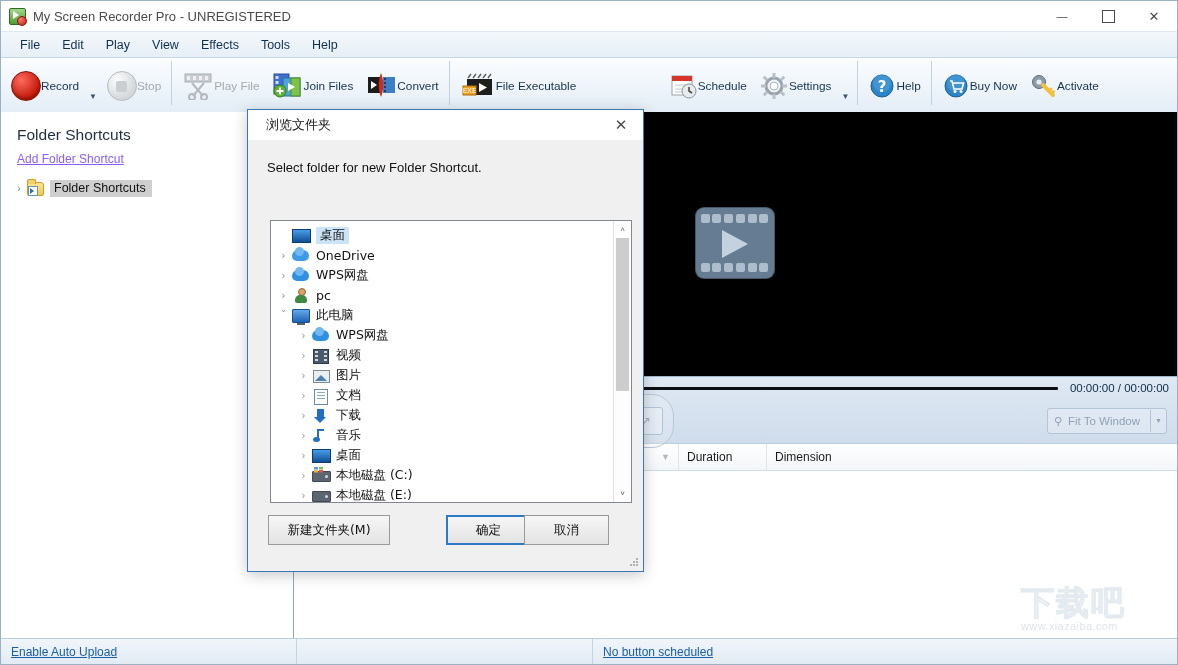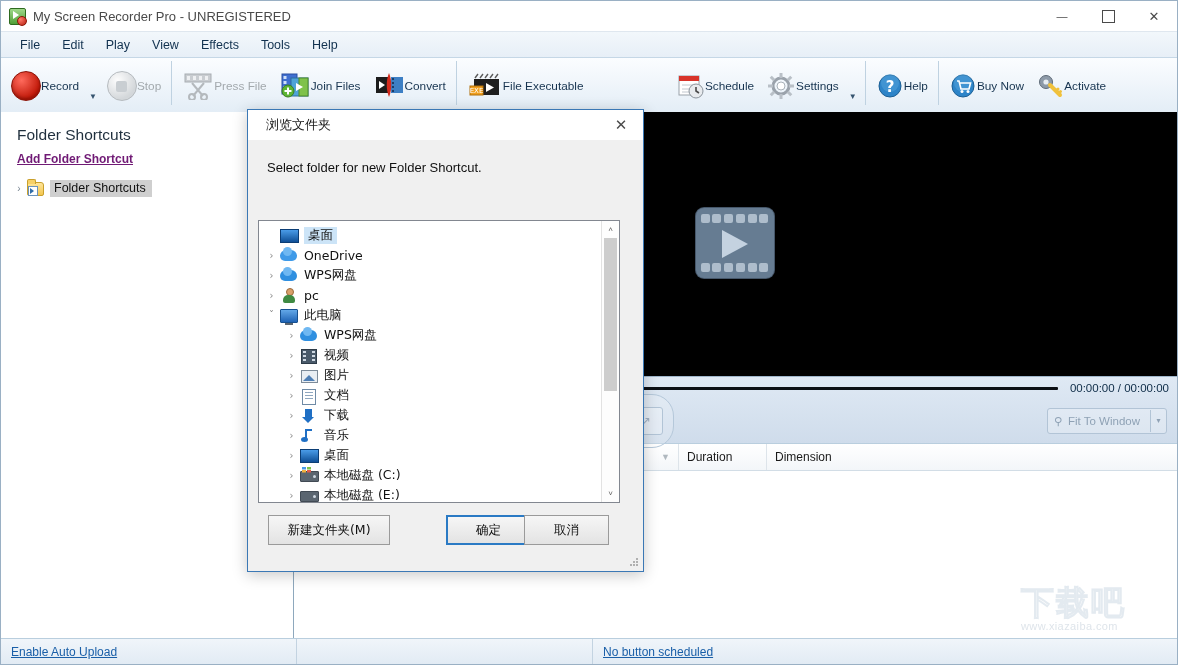--- a/index.html
+++ b/index.html
@@ -52,21 +52,21 @@
   .stp{background:radial-gradient(circle at 34% 30%,#fdfdfd,#d3d7da 70%);
        border:1px solid #b6bbbf;display:flex;align-items:center;justify-content:center;}
   .stp i{display:block;width:11px;height:11px;background:#c9ced2;border-radius:2px;}
 
   
   .workarea{position:absolute;left:0;top:111px;right:0;bottom:26px;display:flex;
             background:#fff;}
   .leftpane{width:293px;background:#fff;border-right:1px solid #8ea8bd;box-sizing:border-box;
             padding:12px 0 0 14px;position:relative;}
   .pane-title{font-size:15.5px;color:#1f2f3d;margin:2px 0 8px 2px;}
-  .pane-link{font-size:12px;color:#701a75;text-decoration:underline;margin-left:2px;display:inline-block;font-weight:bold;}
+  .pane-link{font-size:12px;color:#8b5cf6;text-decoration:underline;margin-left:2px;display:inline-block;}
   .tree-row{display:flex;align-items:center;margin-top:14px;margin-left:-4px;}
   .twisty{width:16px;text-align:center;color:#7b8894;font-size:10px;}
   .foldericon{width:17px;height:14px;margin-right:6px;position:relative;flex:none;}
   .foldericon .bk{position:absolute;inset:0;background:linear-gradient(#ffe59a,#f3c64f);
      border:1px solid #c9a02c;border-radius:1px 3px 2px 2px;}
   .foldericon .tab{position:absolute;left:0;top:-3px;width:7px;height:4px;background:#f6d169;
      border:1px solid #c9a02c;border-bottom:none;border-radius:2px 2px 0 0;}
   .foldericon .ov{position:absolute;left:1px;bottom:0px;width:8px;height:8px;background:#fff;
      border:1px solid #6b93bc;}
   .foldericon .ov:after{content:"";position:absolute;left:1px;top:1px;width:0;height:0;
@@ -129,21 +129,21 @@
 
   
   .dlg{position:absolute;left:246px;top:108px;width:397px;height:463px;box-sizing:border-box;
        background:#f0f0f0;border:1px solid #3b78b5;box-shadow:0 3px 14px rgba(0,0,0,.22);}
   .dlg-title{height:30px;background:#ffffff;display:flex;align-items:center;
      padding:0 0 0 18px;position:relative;}
   .dlg-title .t{font-size:13px;color:#1a1a1a;font-family:"DejaVu Sans","Liberation Sans",sans-serif;}
   .dlg-close{position:absolute;right:0;top:0;width:44px;height:30px;display:flex;
      align-items:center;justify-content:center;color:#4a4a4a;font-size:15px;}
   .dlg-prompt{font-size:13px;color:#111;padding:20px 0 0 19px;}
-  .tree-box{position:absolute;left:10px;top:110px;width:362px;height:283px;box-sizing:border-box;
+  .tree-box{position:absolute;left:22px;top:110px;width:362px;height:283px;box-sizing:border-box;
      background:#fff;border:1px solid #828790;overflow:hidden;}
   .tree-inner{position:absolute;left:0;top:0;right:17px;bottom:0;padding-top:4px;}
   .t-row{display:flex;align-items:center;height:20px;font-size:12.5px;color:#111;
      font-family:"DejaVu Sans","Liberation Sans",sans-serif;}
   .t-row .tw{width:17px;text-align:center;color:#8a8a8a;font-size:10px;flex:none;}
   .t-row .ic{width:18px;height:15px;margin-right:6px;flex:none;position:relative;}
   .t-row .tx{white-space:nowrap;}
   .t-row.sel .tx{background:#cce4f7;padding:0 4px;}
   .sb{position:absolute;right:0;top:0;bottom:0;width:17px;background:#fdfdfd;border-left:1px solid #e2e2e2;}
   .sb .ar{height:17px;display:flex;align-items:center;justify-content:center;color:#606060;font-size:8px;}
@@ -259,21 +259,21 @@
               <rect x="5" y="4" width="3" height="4"></rect>
               <rect x="11" y="4" width="3" height="4"></rect>
           <rect x="17" y="4" width="3" height="4"></rect>
               <rect x="23" y="4" width="3" height="4"></rect>
             </g>
           <path d="M10 11 L21 24 M22 11 L11 24" stroke="#b4b9bd" stroke-width="2" fill="none"></path>
           <circle cx="10" cy="25" r="3" fill="none" stroke="#b4b9bd" stroke-width="2"></circle>
           <circle cx="22" cy="25" r="3" fill="none" stroke="#b4b9bd" stroke-width="2"></circle>
         </svg>
       </div>
-      <div class="lbl">Press File</div>
+      <div class="lbl">Play File</div>
     </div>
 
     <div class="tb" style="min-width:64px;">
       <div class="ico">
         <svg width="32" height="28" viewBox="0 0 32 28">
           <rect x="3" y="2" width="15" height="20" fill="#3f6fd0" stroke="#2a4fa0"></rect>
           <g fill="#cfe0f8">
               <rect x="4.5" y="4" width="3" height="3"></rect>
               <rect x="4.5" y="9" width="3" height="3"></rect>
           <rect x="4.5" y="14" width="3" height="3"></rect>

